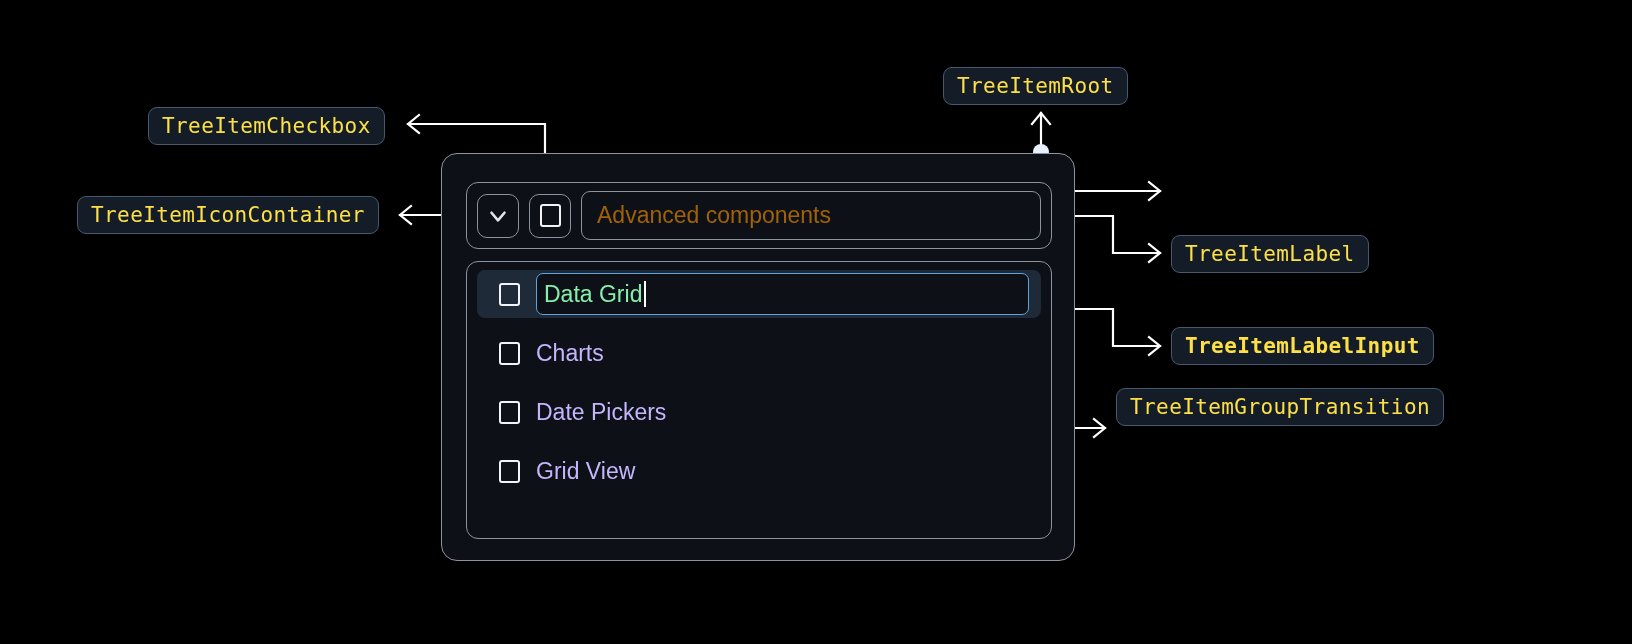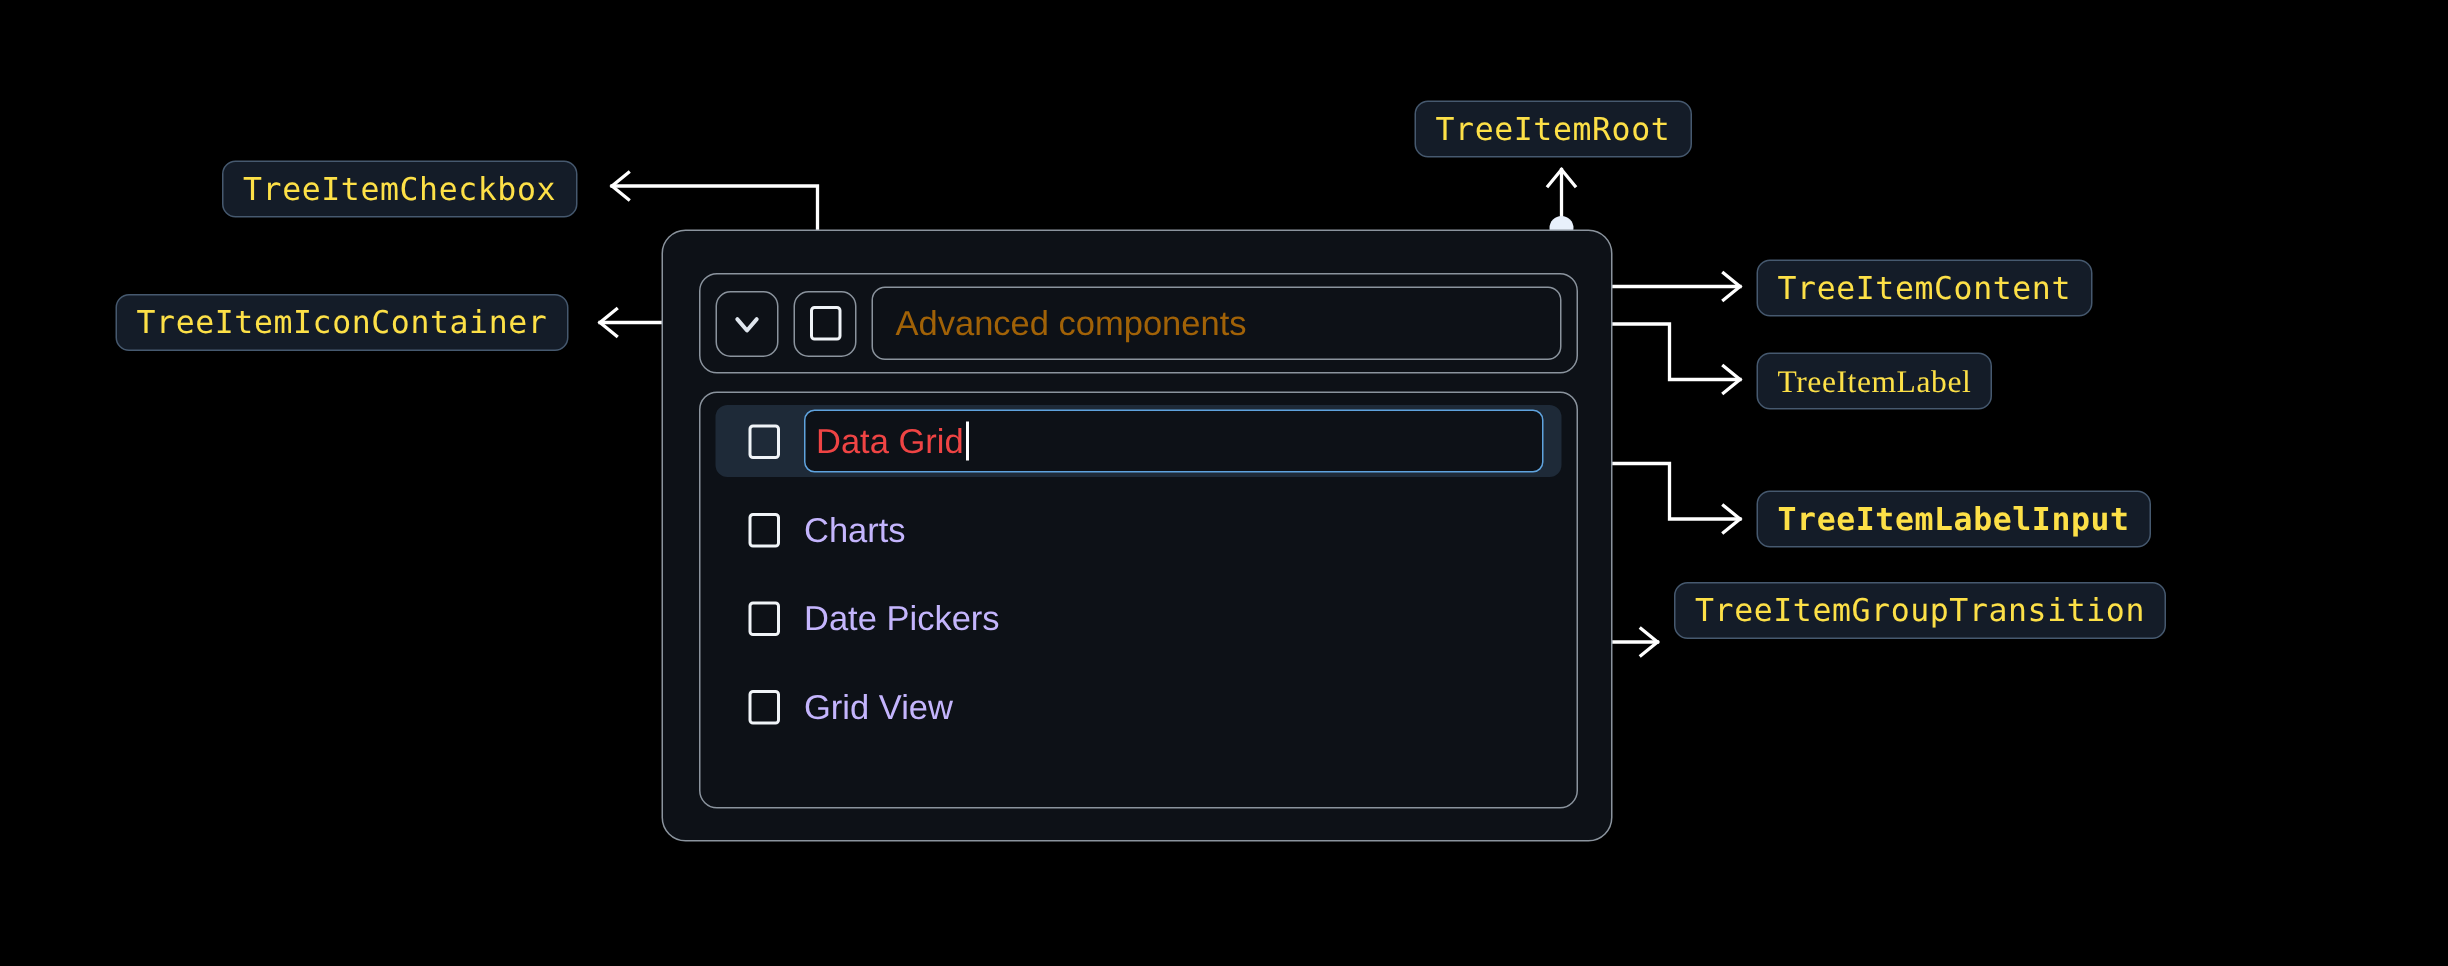--- a/index.html
+++ b/index.html
@@ -124,21 +124,21 @@
   .label-input {
     flex: 1 1 auto;
     align-self: stretch;
     margin: 3px 12px 3px 0;
     box-sizing: border-box;
     background: #0d1117;
     border: 1.8px solid #5fa3de;
     border-radius: 7px;
     display: flex; align-items: center;
     padding-left: 7px;
-    color: #ef4444;
+    color: #86efac;
     font-size: 23px;
     text-align: right;
   }
   .caret {
     display: inline-block;
     width: 1.6px; height: 26px;
     background: #ffffff;
     margin-left: 2px;
   }
 </style>
@@ -182,23 +182,22 @@
       <circle cx="1053" cy="428" r="8"></circle>
     </g>
   </svg>
 
   <div class="chip" style="left:148px; top:107px;">TreeItemCheckbox</div>
 
   <div class="chip" style="left:77px; top:196px;">TreeItemIconContainer</div>
 
   <div class="chip" style="left:943px; top:67px;">TreeItemRoot</div>
 
-  <div class="chip" style="left:1171px; top:173px;">TreeItemContent</div>
-
-  <div class="chip" style="left:1171px; top:235px;font-family:Liberation Serif, serif;">TreeItemLabel</div>
+
+  <div class="chip" style="left:1171px; top:235px;">TreeItemLabel</div>
 
   <div class="chip" style="left:1171px; top:327px;font-weight:bold;">TreeItemLabelInput</div>
 
   <div class="chip" style="left:1116px; top:388px;">TreeItemGroupTransition</div>
 
   <div class="tree-root">
 
     <div class="tree-content">
 
       <div class="icon-container">

